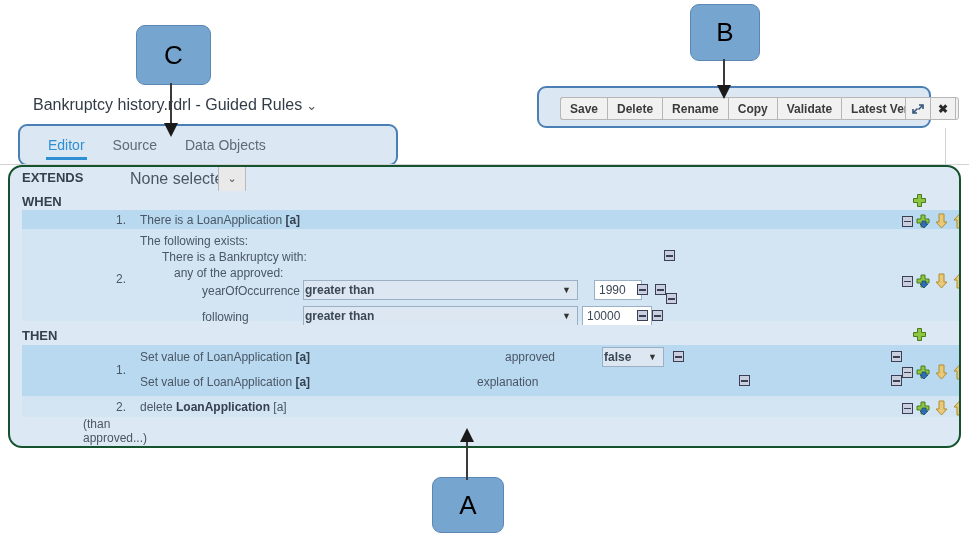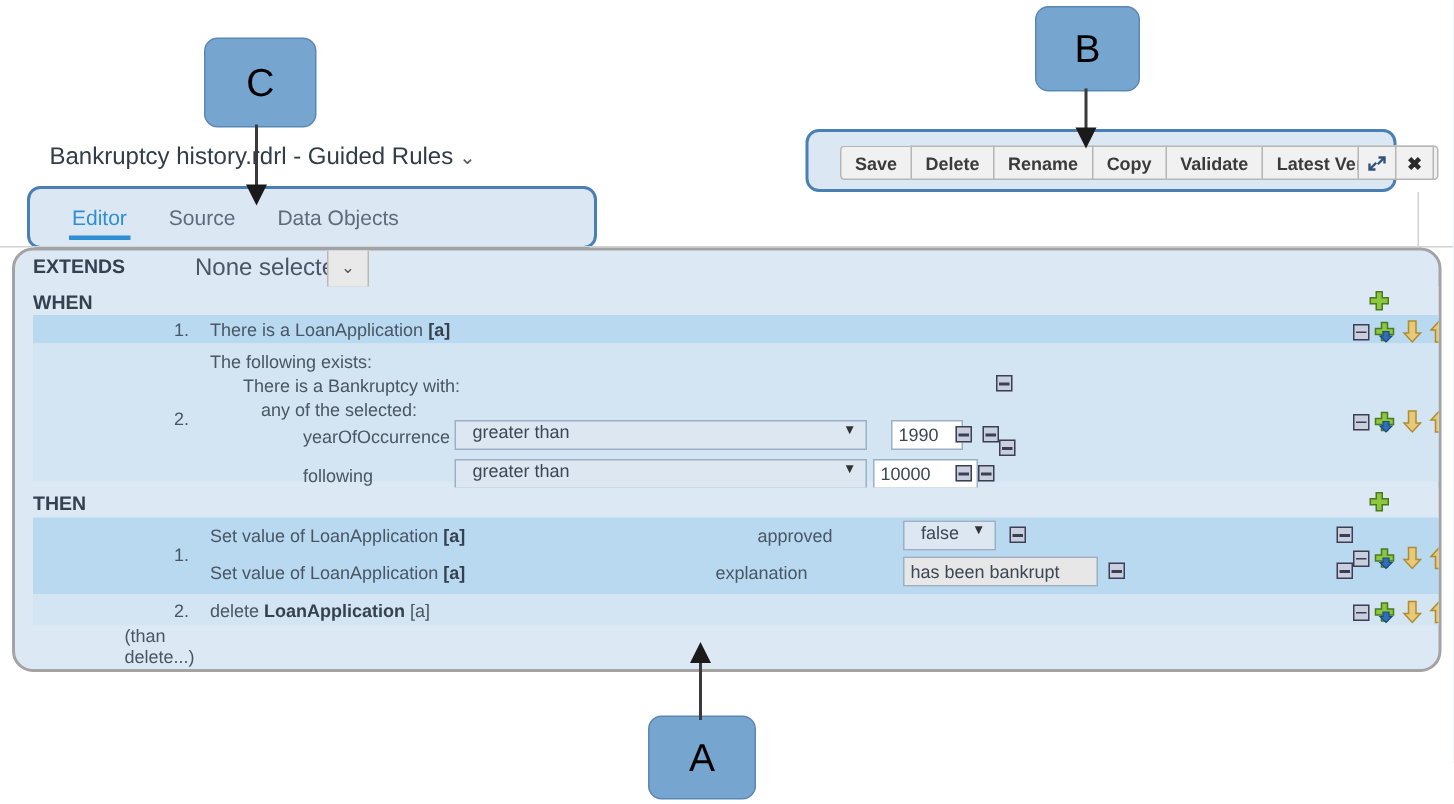--- a/index.html
+++ b/index.html
@@ -64,21 +64,21 @@
   }
   .wbtn.last{border-right:1px solid #b6b6b6;}
 
   
   #hline{position:absolute;left:0;top:164px;width:969px;height:1px;background:#d2d2d2;}
   #hline2{position:absolute;left:945px;top:128px;width:1px;height:36px;background:#d2d2d2;}
 
   
   #rule-panel{
     position:absolute;left:8px;top:165px;width:953px;height:283px;
-    border:2px solid #a3a3a3;border-radius:14px;
+    border:2px solid #14532d;border-radius:14px;
     background:#dce8f4;box-sizing:border-box;overflow:hidden;
   }
 
   .secthead{
     font-weight:bold;color:#36414f;font-size:13px;
     padding:3px 0 3px 12px;position:relative;background:#dce8f4;
   }
   .row{position:relative;}
   .row.hl{background:#b8d9f0;}
   .row.lt{background:#d3e5f2;}
@@ -97,22 +97,22 @@
   }
   .ico-minus:after{
     content:"";position:absolute;left:1px;right:1px;top:4px;height:1.5px;background:#3b3f55;
   }
   .ico-plus{width:15px;height:15px;display:inline-block;cursor:pointer;}
   .ico-arrow{width:15px;height:16px;display:inline-block;cursor:pointer;}
 
   
   .sel{
     background:#dde7f2;border:1px solid #9bb0c4;height:20px;
-    font-size:12px;color:#3b4754;display:inline-flex;align-items:flex-start;
-    padding:0 11px;box-sizing:border-box;cursor:pointer;position:relative;
+    font-size:12px;color:#3b4754;display:inline-flex;align-items:center;
+    padding:0 1px;box-sizing:border-box;cursor:pointer;position:relative;font-weight:bold;
   }
   .sel .tri{position:absolute;right:6px;font-size:9px;color:#333;}
   .inp{
     background:#fff;border:1px solid #9bb0c4;height:20px;
     font-size:12px;color:#3b4754;display:inline-flex;align-items:center;
     padding:0 4px;box-sizing:border-box;
   }
   .inp.grey{background:#e7e7e7;}
 
   #extends-row{position:absolute;left:0;top:0;width:100%;height:22px;}
@@ -231,21 +231,21 @@
             <path d="M7.5 1 13 7h-3v8H5V7H2z" fill="#e8c97a" stroke="#b08c2e" stroke-width="1"></path>
           </svg>
       </span>
     </span>
   </div>
 
   <div class="row lt" style="position:absolute;left:12px;top:62px;width:941px;height:92px;">
     <span class="num" style="left:76px;top:43px;">2.</span>
     <span class="txt" style="position:absolute;left:118px;top:5px;">The following exists:</span>
     <span class="txt" style="position:absolute;left:140px;top:21px;">There is a Bankruptcy with:</span>
-    <span class="txt" style="position:absolute;left:152px;top:37px;">any of the selected:</span>
+    <span class="txt" style="position:absolute;left:152px;top:37px;">any of the approved:</span>
     <span class="ico-minus" style="position:absolute;left:642px;top:21px;"></span>
 
     <span class="txt" style="position:absolute;left:180px;top:55px;">yearOfOccurrence</span>
     <span class="sel" style="position:absolute;left:281px;top:51px;width:275px;">
       <span>greater than</span>
       <span class="tri">▼</span>
     </span>
     <span class="inp" style="position:absolute;left:572px;top:51px;width:48px;">
       <span>1990</span>
     </span>
@@ -307,23 +307,20 @@
       <span>false</span>
       <span class="tri">▼</span>
     </span>
     <span class="ico-minus" style="position:absolute;left:651px;top:6px;"></span>
     <span class="ico-minus" style="position:absolute;left:869px;top:6px;"></span>
 
     <span class="txt" style="position:absolute;left:118px;top:30px;">
       <span>Set value of LoanApplication </span><b>[a]</b>
     </span>
     <span class="txt" style="position:absolute;left:455px;top:30px;">explanation</span>
-    <span class="inp grey" style="position:absolute;left:580px;top:26px;width:130px;">
-      <span>has been bankrupt</span>
-    </span>
     <span class="ico-minus" style="position:absolute;left:717px;top:30px;"></span>
     <span class="ico-minus" style="position:absolute;left:869px;top:30px;"></span>
 
     <span class="acts" style="left:880px;top:19px;">
       <span class="ico-minus"></span>
       <span class="ico-plus">
         <svg width="15" height="15" viewBox="0 0 15 15">
             <path d="M5 1h4v4h4v4H9v4H5V9H1V5h4z" fill="#8dc63f" stroke="#4a7a1e" stroke-width="1"></path>
             <path d="M6 7h4v3h2l-4 4-4-4h2z" fill="#2f6fb8" stroke="#1c4a80" stroke-width="0.8"></path>
           </svg>
@@ -362,21 +359,21 @@
       <span class="ico-arrow">
         <svg width="15" height="16" viewBox="0 0 15 16">
             <path d="M7.5 1 13 7h-3v8H5V7H2z" fill="#e8c97a" stroke="#b08c2e" stroke-width="1"></path>
           </svg>
       </span>
     </span>
   </div>
 
   <div style="position:absolute;left:73px;top:250px;line-height:14px;">
     <div class="txt">(than</div>
-    <div class="txt">delete...)</div>
+    <div class="txt">approved...)</div>
   </div>
 </div>
 
 <div class="callout" style="left:136px;top:25px;width:73px;height:58px;">
   <span>C</span>
 </div>
 <div class="arrowline" style="left:170px;top:83px;height:42px;"></div>
 <div class="arrowhead ah-down" style="left:164px;top:123px;"></div>
 
 <div class="callout" style="left:690px;top:4px;width:68px;height:55px;">

